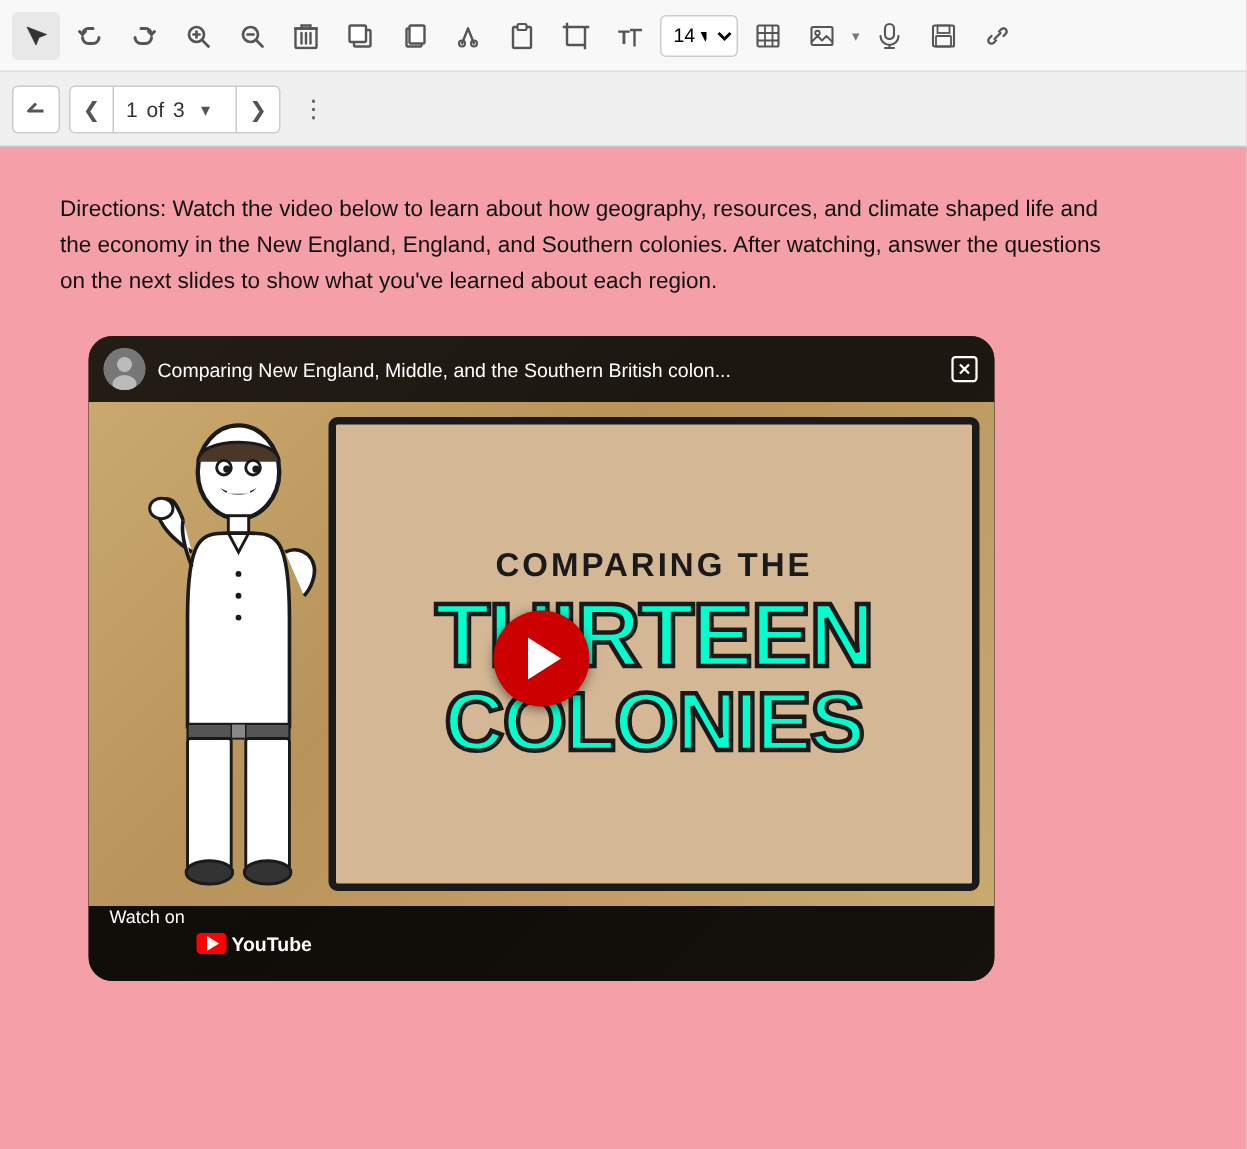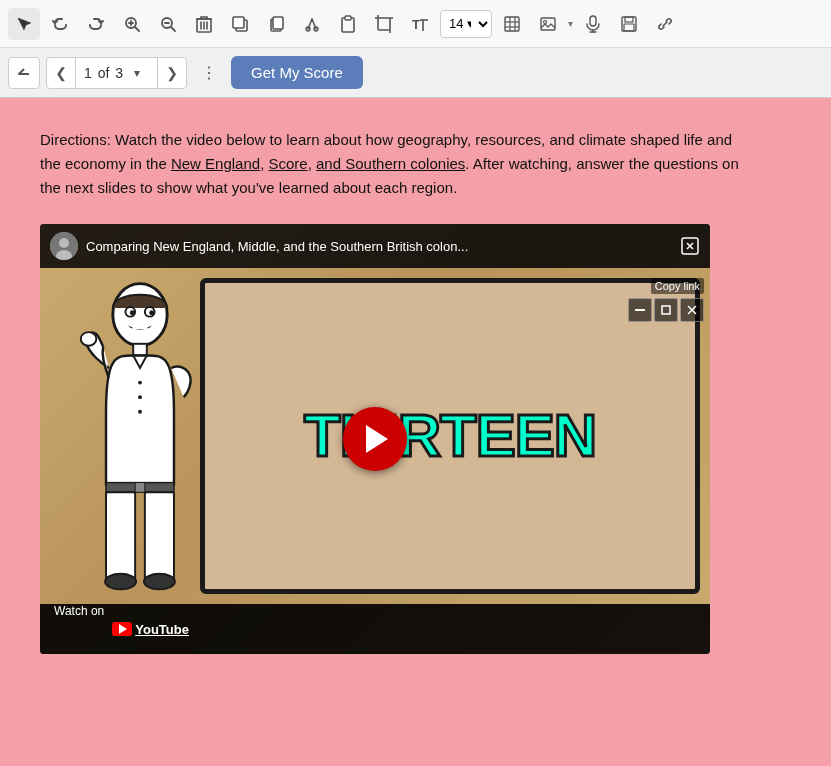--- a/index.html
+++ b/index.html
@@ -181,32 +181,32 @@
       line-height: 1.6;
       color: #111;
       margin-bottom: 24px;
     }
 
     .directions-text .bold {
       font-weight: normal;
     }
 
     .directions-text .underline {
-      text-decoration: underline;
     }
 
     
     .video-container {
-      width: 670px;
+      width: 604px;
       height: 430px;
       background: #000;
-      border-radius: 4px;
+      border-radius: 16px;
       overflow: hidden;
       position: relative;
       cursor: pointer;
+      margin-left: 19px;
     }
 
     .video-thumbnail {
       width: 100%;
       height: 100%;
       position: relative;
       background: linear-gradient(135deg, #8B7355 0%, #6B5A3E 50%, #8B7355 100%);
       overflow: hidden;
     }
 
@@ -366,21 +366,20 @@
       border-bottom: 5px solid transparent;
       border-left: 8px solid white;
       margin-left: 1px;
     }
 
     .yt-text {
       color: white;
       font-size: 13px;
       font-weight: bold;
       font-family: Arial, sans-serif;
-      text-decoration: underline;
     }
 
     
     .character-svg {
       width: 180px;
       height: 330px;
     }
   </style>
 </head>
 <body>
@@ -546,29 +545,28 @@
       <span>1</span>
       <span>&nbsp;of&nbsp;</span>
       <span>3</span>
       <button class="nav-dropdown-btn">▾</button>
     </div>
     <button class="nav-arrow-btn">❯</button>
   </div>
 
   <button class="nav-more-btn">⋮</button>
 
-  <button class="get-score-btn">Get My Score</button>
 </div>
 
 <div class="content-area">
   <div class="slide-content">
 
     <p class="directions-text">
       <span class="bold">Directions:</span>
-      <span> Watch the video below to learn about how geography, resources, and climate shaped life and the economy in the <span class="underline">New England</span>, <span class="underline">Score</span>, <span class="underline">and Southern colonies</span>. After watching, answer the questions on the next slides to show what you've learned about each region.</span>
+      <span> Watch the video below to learn about how geography, resources, and climate shaped life and the economy in the <span class="underline">New England</span>, <span class="underline">England</span>, <span class="underline">and Southern colonies</span>. After watching, answer the questions on the next slides to show what you've learned about each region.</span>
     </p>
 
     <div class="video-container">
       <div class="video-thumbnail">
 
         <div class="video-top-bar">
           <div class="video-channel-avatar">
             <svg width="28" height="28" viewBox="0 0 28 28">
               <circle cx="14" cy="14" r="14" fill="#777"></circle>
               <circle cx="14" cy="11" r="5" fill="#bbb"></circle>
@@ -578,41 +576,20 @@
           <span class="video-title-bar">Comparing New England, Middle, and the Southern British colon...</span>
           <div style="margin-left:auto;display:flex;align-items:center;">
             <svg width="20" height="20" viewBox="0 0 20 20" fill="none">
               <rect x="2" y="2" width="16" height="16" rx="2" stroke="white" stroke-width="1.5"></rect>
               <line x1="7" y1="7" x2="13" y2="13" stroke="white" stroke-width="1.5"></line>
               <line x1="13" y1="7" x2="7" y2="13" stroke="white" stroke-width="1.5"></line>
             </svg>
           </div>
         </div>
 
-        <div style="position:absolute;top:50px;right:0;display:flex;flex-direction:column;align-items:flex-end;padding:4px 6px;z-index:10;gap:2px;">
-          <span class="copy-link-text">Copy link</span>
-          <div style="display:flex;gap:2px;">
-            <div class="video-ctrl-btn">
-              <svg width="12" height="12" viewBox="0 0 12 12" fill="none">
-                <rect x="1" y="5" width="10" height="2" fill="white"></rect>
-              </svg>
-            </div>
-            <div class="video-ctrl-btn">
-              <svg width="12" height="12" viewBox="0 0 12 12" fill="none">
-                <rect x="2" y="2" width="8" height="8" stroke="white" stroke-width="1.5" fill="none"></rect>
-              </svg>
-            </div>
-            <div class="video-ctrl-btn">
-              <svg width="12" height="12" viewBox="0 0 12 12" fill="none">
-                <line x1="2" y1="2" x2="10" y2="10" stroke="white" stroke-width="1.5"></line>
-                <line x1="10" y1="2" x2="2" y2="10" stroke="white" stroke-width="1.5"></line>
-              </svg>
-            </div>
-          </div>
-        </div>
 
         <div class="video-main">
 
           <div style="position:absolute;left:0;right:0;top:0;bottom:0;background:linear-gradient(135deg, #c9a96e 0%, #b8935a 40%, #c9a96e 100%);"></div>
 
           <div class="character-area">
             <svg class="character-svg" viewBox="0 0 120 340" fill="none" xmlns="http://www.w3.org/2000/svg">
 
               <ellipse cx="60" cy="45" rx="28" ry="32" fill="white" stroke="#1a1a1a" stroke-width="3"></ellipse>
 
@@ -649,21 +626,23 @@
               <rect x="25" y="228" width="30" height="90" rx="2" fill="white" stroke="#1a1a1a" stroke-width="2"></rect>
               <rect x="65" y="228" width="30" height="90" rx="2" fill="white" stroke="#1a1a1a" stroke-width="2"></rect>
 
               <ellipse cx="40" cy="320" rx="16" ry="8" fill="#333" stroke="#1a1a1a" stroke-width="2"></ellipse>
               <ellipse cx="80" cy="320" rx="16" ry="8" fill="#333" stroke="#1a1a1a" stroke-width="2"></ellipse>
             </svg>
           </div>
 
           <div style="position:absolute;left:155px;right:0;top:0;bottom:0;display:flex;flex-direction:column;align-items:center;justify-content:center;padding:10px 10px 10px 5px;">
             <div style="background:#d4b896;border:5px solid #1a1a1a;border-radius:6px;width:100%;height:100%;display:flex;flex-direction:column;align-items:center;justify-content:center;padding:10px;">
+              <div style="font-size:22px;font-weight:900;color:#1a1a1a;letter-spacing:2px;font-family:Impact,Arial Black,sans-serif;margin-bottom:4px;">COMPARING THE</div>
               <div style="font-size:60px;font-weight:900;color:#00ffcc;-webkit-text-stroke:3px #1a1a1a;font-family:Impact,Arial Black,sans-serif;line-height:1;letter-spacing:-1px;">THIRTEEN</div>
+              <div style="font-size:55px;font-weight:900;color:#00ffcc;-webkit-text-stroke:3px #1a1a1a;font-family:Impact,Arial Black,sans-serif;line-height:1;letter-spacing:-1px;">COLONIES</div>
             </div>
           </div>
         </div>
 
         <div class="play-button">
           <div class="play-circle">
             <div class="play-triangle"></div>
           </div>
         </div>
 

